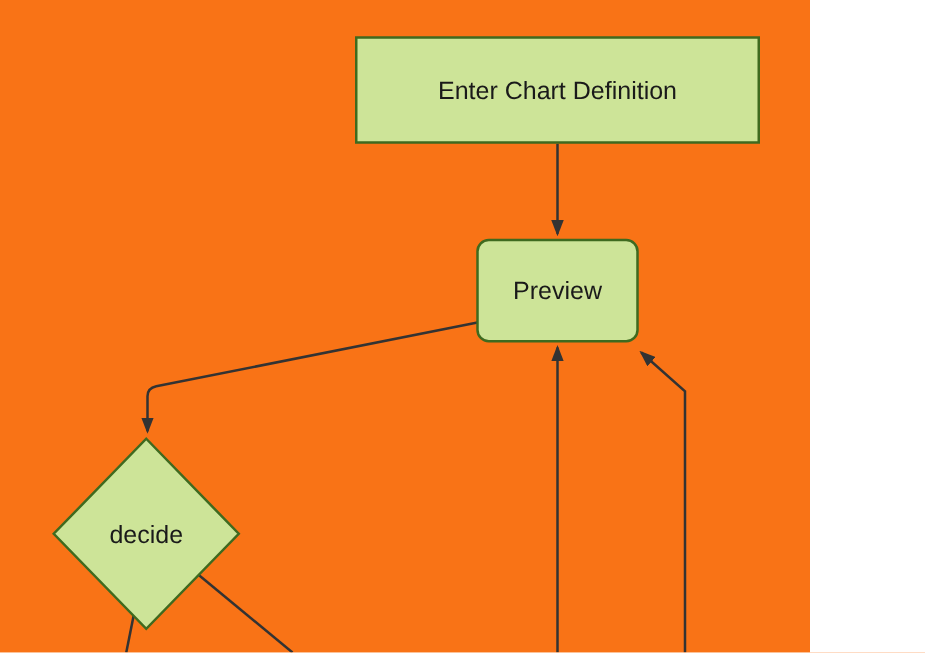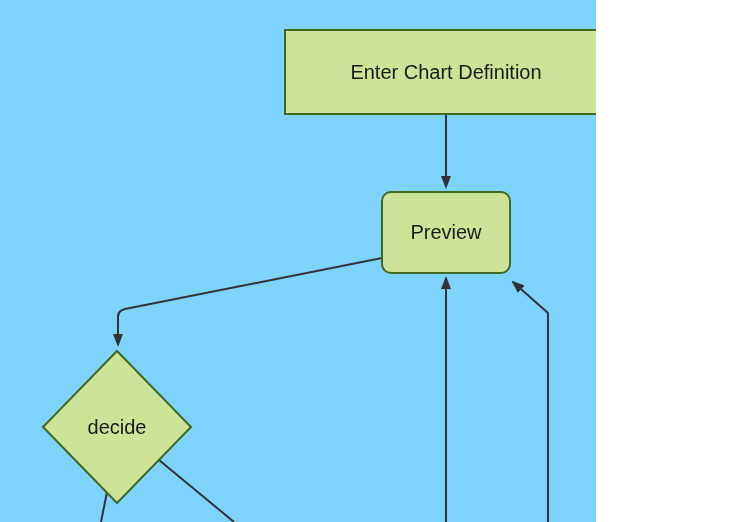--- a/index.html
+++ b/index.html
@@ -2,24 +2,24 @@
 <html><head>
 <meta charset="utf-8">
 <style>
   html, body {
     margin: 0;
     padding: 0;
     background: #ffffff;
   }
   .canvas-wrap {
     position: relative;
-    width: 596px;
+    width: 648px;
     height: 522px;
     overflow: hidden;
-    background: #7dd3fc;
+    background: #f97316;
   }
   svg {
     display: block;
   }
   .edge {
     fill: none;
     stroke-width: 2px;
   }
   .node-shape {
     stroke-width: 2px;

